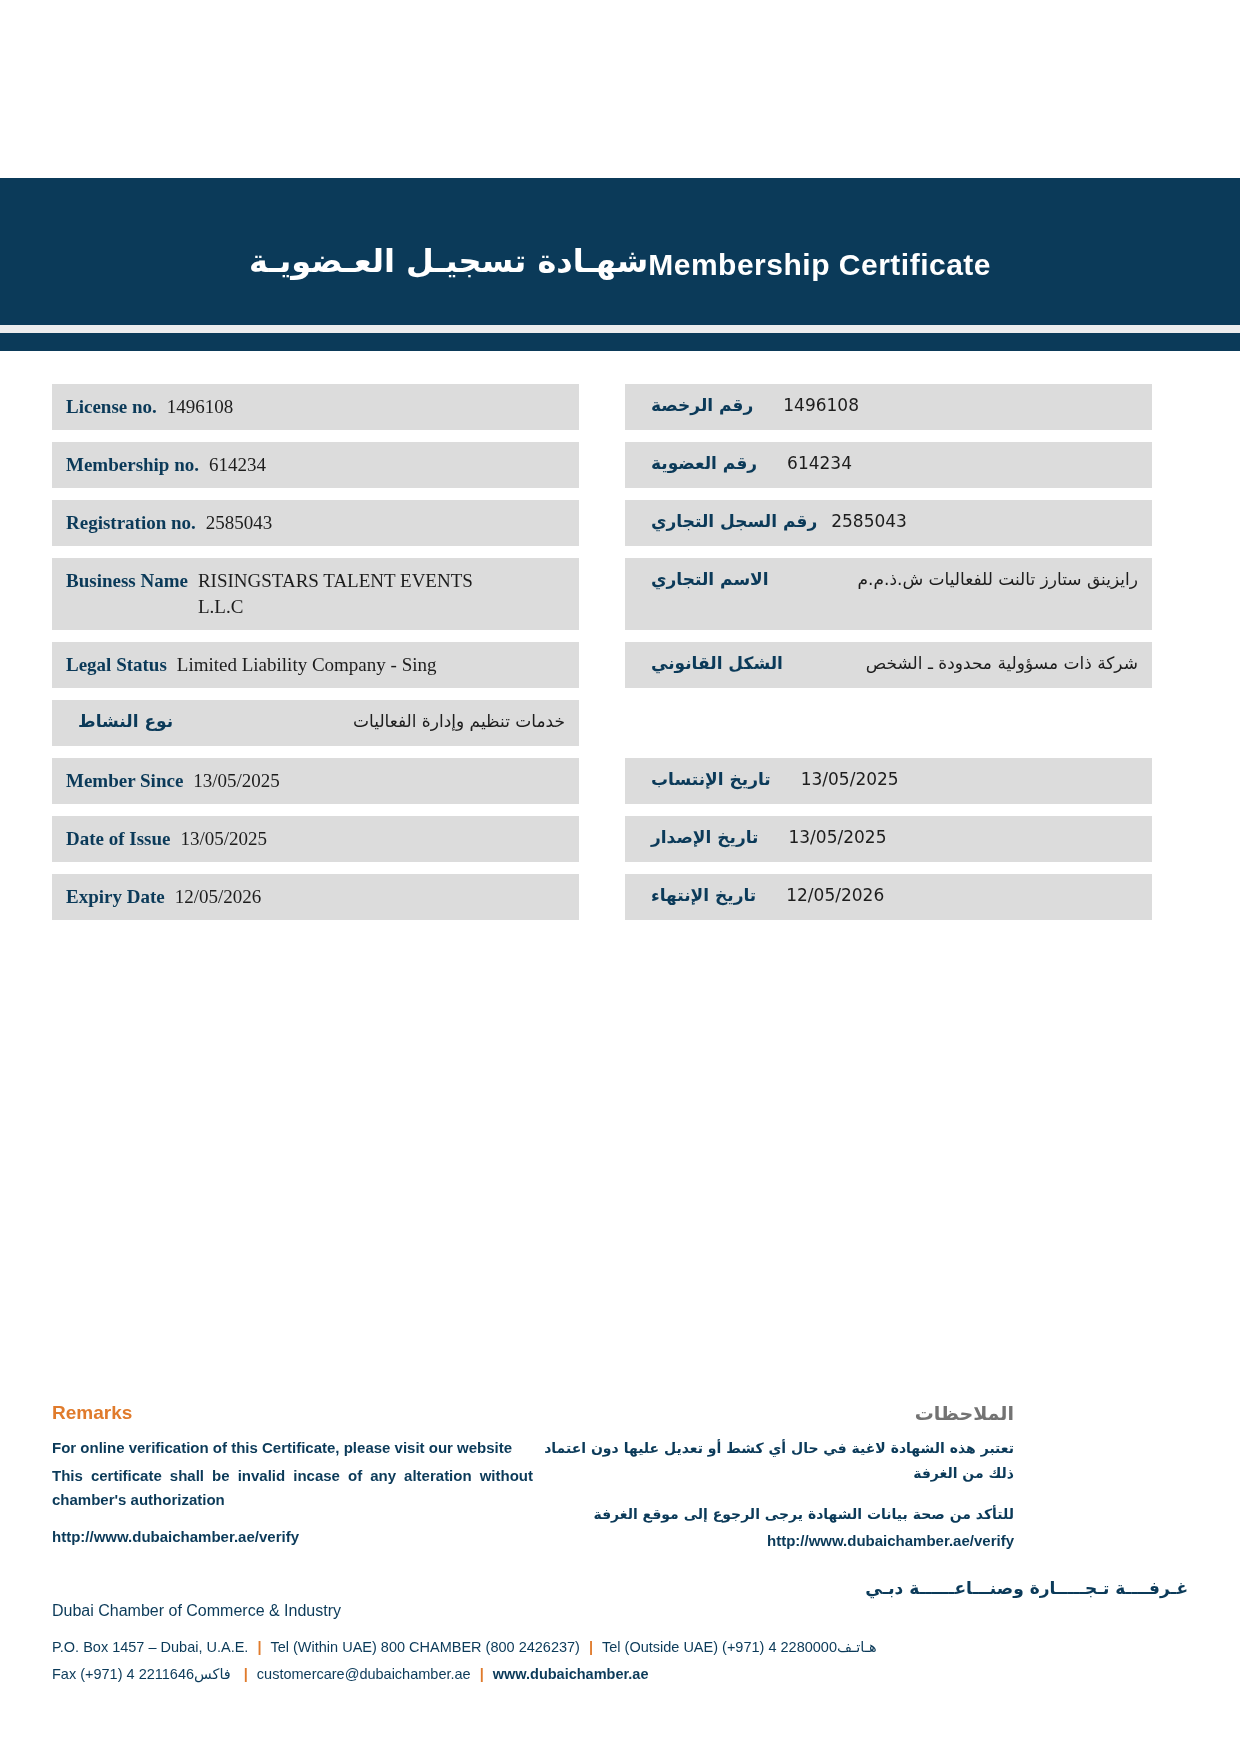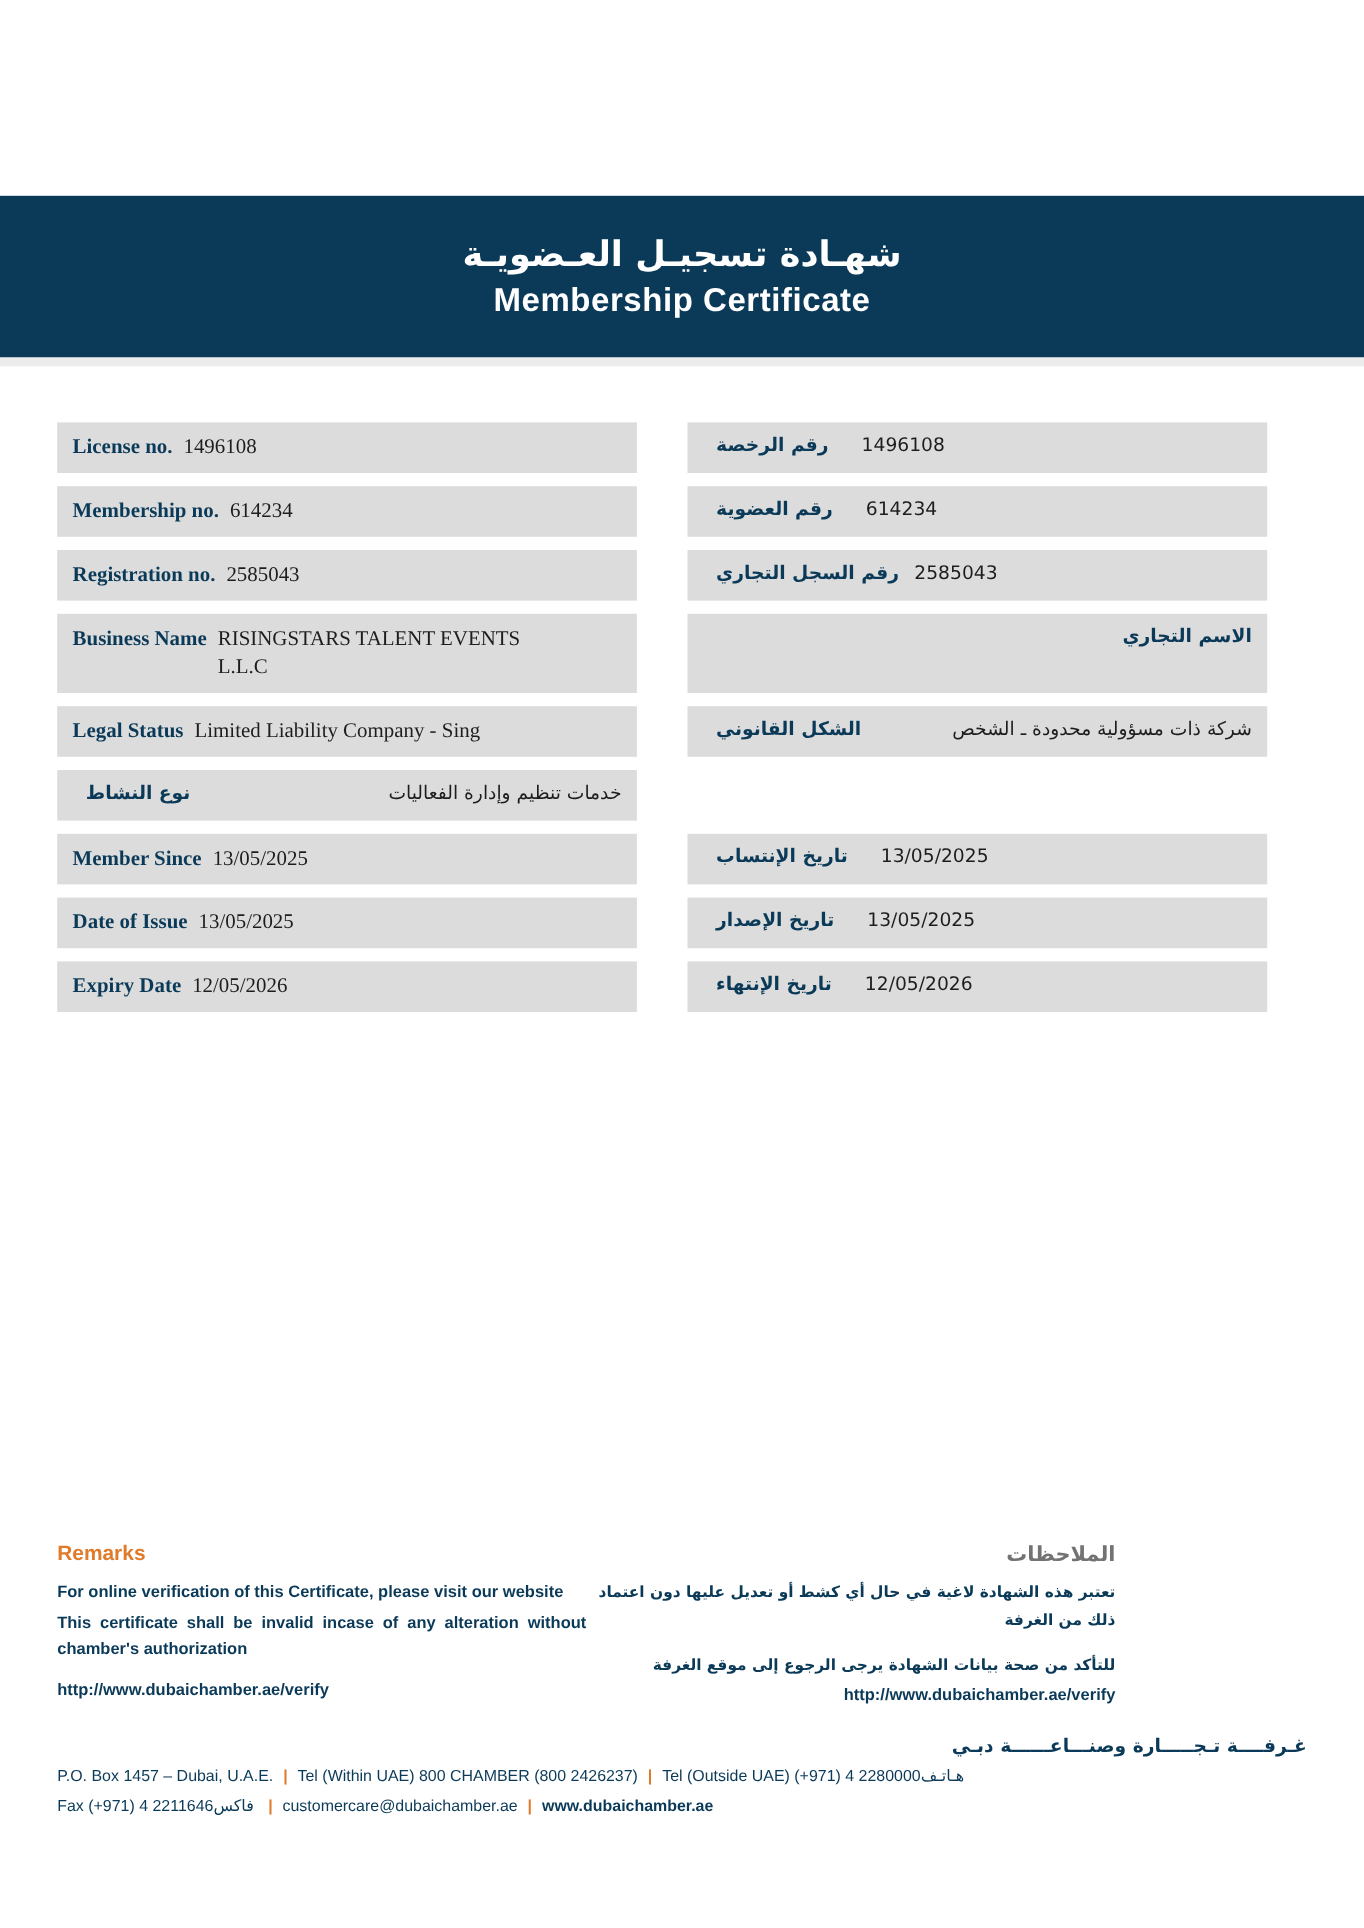--- a/index.html
+++ b/index.html
@@ -15,24 +15,23 @@
     font-family: "Liberation Sans", sans-serif;
     color: #1d1d1d;
   }
 
   
   .header-band {
     position: absolute;
     top: 178px;
     left: 0;
     width: 1240px;
-    height: 147px;
+    height: 173px;
     background: #0b3a59;
     display: flex;
-    flex-direction: column;
     align-items: center;
     justify-content: center;
   }
   .header-ar {
     color: #ffffff;
     font-size: 32px;
     letter-spacing: 2px;
     direction: rtl;
     font-family: "DejaVu Sans", sans-serif;
     font-weight: 600;
@@ -264,20 +263,21 @@
       <span class="label-ar">رقم السجل التجاري</span>
     </div>
   </div>
 
   <div class="row tall">
     <div class="cell cell-en">
       <span class="label-en">Business Name</span>
       <span class="value-en" style="max-width:290px;">RISINGSTARS TALENT EVENTS L.L.C</span>
     </div>
     <div class="cell cell-ar">
+      <span class="value-ar">رايزينق ستارز تالنت للفعاليات ش.ذ.م.م</span>
       <span class="label-ar">الاسم التجاري</span>
     </div>
   </div>
 
   <div class="row">
     <div class="cell cell-en">
       <span class="label-en">Legal Status</span>
       <span class="value-en">Limited Liability Company - Sing</span>
     </div>
     <div class="cell cell-ar">
@@ -341,20 +341,21 @@
   <div class="remarks-col-ar">
     <div class="remarks-title-ar">الملاحظات</div>
     <div class="remarks-text-ar">تعتبر هذه الشهادة لاغية في حال أي كشط أو تعديل عليها دون اعتماد ذلك من الغرفة</div>
     <div class="remarks-text-ar" style="margin-bottom:4px;">للتأكد من صحة بيانات الشهادة يرجى الرجوع إلى موقع الغرفة</div>
     <a class="remarks-link" href="#" style="direction:ltr; display:inline-block;">http://www.dubaichamber.ae/verify</a>
   </div>
 </div>
 
 <div class="footer">
   <div class="footer-brand-ar">غـرفــــة تـجـــــارة وصنـــاعــــــة دبـي</div>
+  <div class="footer-brand-en">Dubai Chamber of Commerce &amp; Industry</div>
 
   <div class="footer-line">
     <span>P.O. Box 1457 – Dubai, U.A.E.</span>
     <span class="sep">|</span>
     <span>Tel (Within UAE) 800 CHAMBER (800 2426237)</span>
     <span class="sep">|</span>
     <span>Tel (Outside UAE) (+971) 4 2280000</span>
     <span class="arlabel">هـاتـف</span>
   </div>
 

